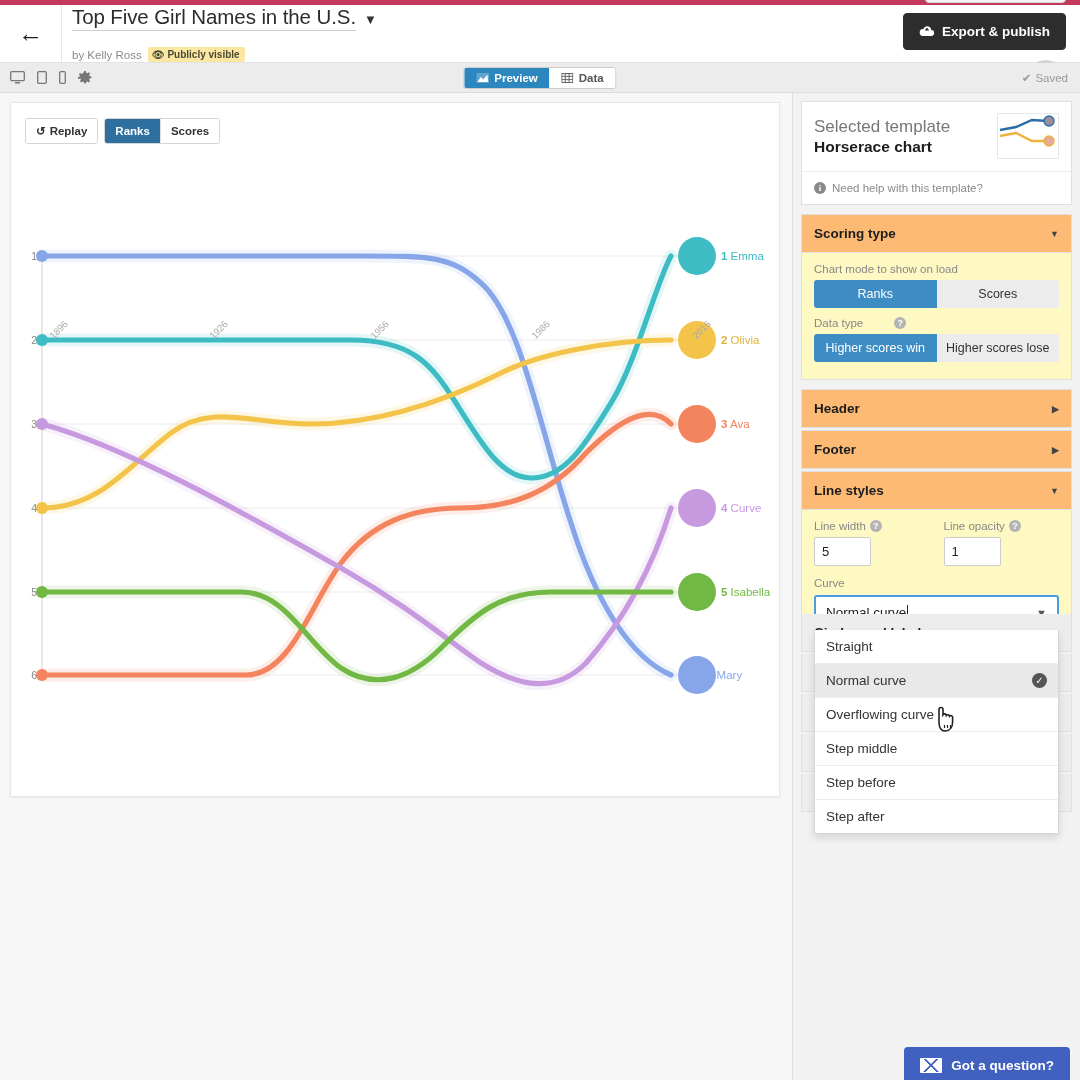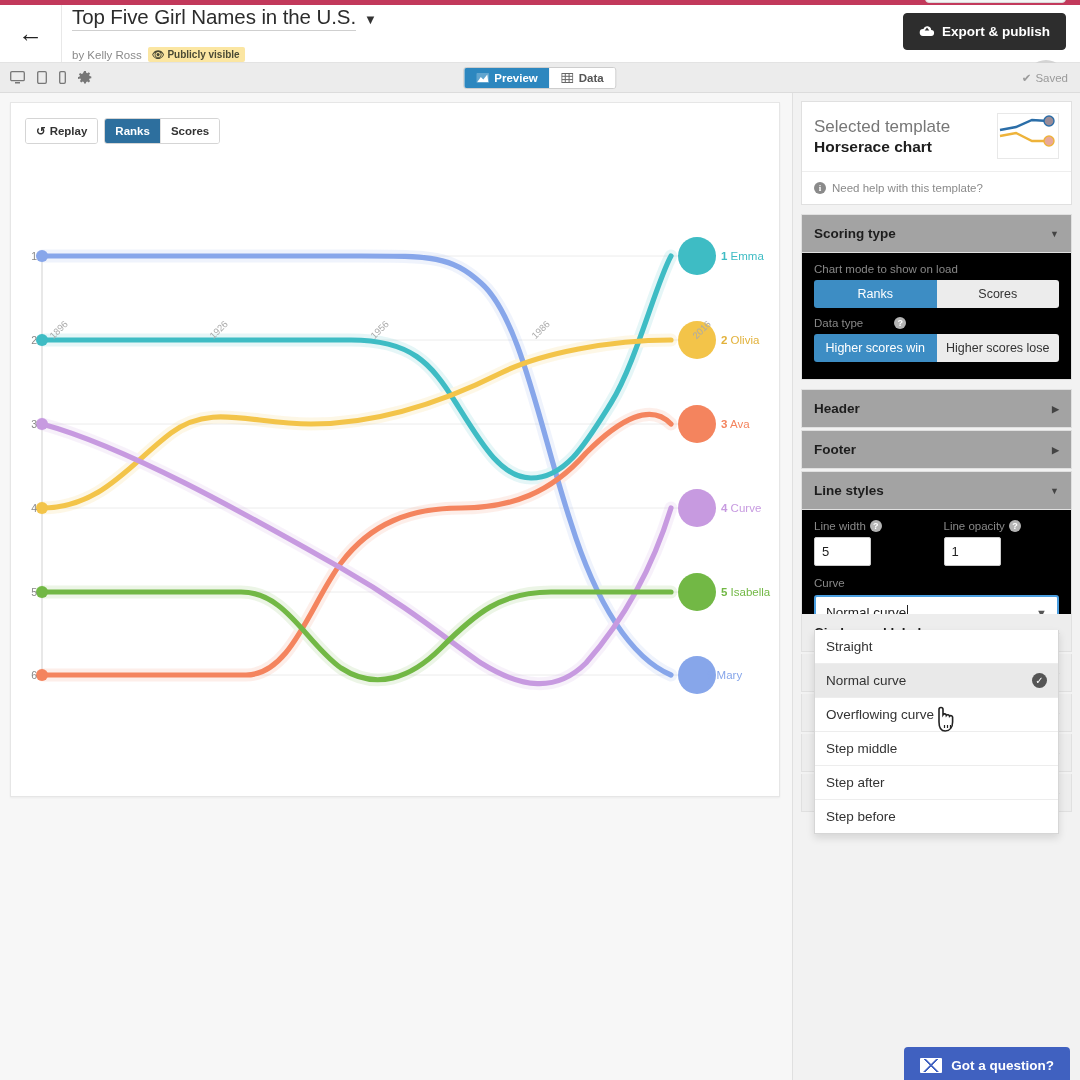--- a/index.html
+++ b/index.html
@@ -135,28 +135,28 @@
     display:flex; align-items:center; gap:6px; cursor:pointer;
   }
   .info-i {
     width:12px; height:12px; border-radius:50%; background:#8a8a8a; color:#fff;
     font-size:9px; display:flex; align-items:center; justify-content:center; font-weight:bold;
     font-family:"Liberation Serif", serif;
   }
 
   .accordion { margin:9px 8px 0 8px; border:1px solid #e0e0e0; background:#fff; }
   .acc-head {
-    background:#a3a3a3; padding:11px 12px; font-size:13.5px; font-weight:bold; color:#1d1d1d;
+    background:#fdba74; padding:11px 12px; font-size:13.5px; font-weight:bold; color:#1d1d1d;
     display:flex; align-items:center; justify-content:space-between; cursor:pointer;
     border-bottom:1px solid #e0e0e0;
     gap:47px;
   }
   .acc-head.collapsed { border-bottom:none; }
   .caret { font-size:9px; color:#444; }
-  .acc-body { padding:10px 12px 13px 12px; background:#000000; }
+  .acc-body { padding:10px 12px 13px 12px; background:#fef9c3; }
   .field-label { font-size:11.5px; color:#888; margin-bottom:5px; display:flex; align-items:center; gap:4px;}
   .qmark {
     width:12px; height:12px; border-radius:50%; background:#b4b4b4; color:#fff;
     font-size:9px; display:flex; align-items:center; justify-content:center; font-weight:bold;
   }
   .seg { display:flex; border-radius:3px; overflow:hidden; margin-bottom:4px; }
   .seg-btn {
     flex:1; text-align:center; font-size:12.5px; padding:7px 4px; cursor:pointer;
     background:#ececec; color:#333; font-weight:normal;
   }
@@ -508,24 +508,24 @@
               <span>Normal curve</span>
               <span class="check">✓</span>
             </div>
             <div class="opt">
               <span>Overflowing curve</span>
             </div>
             <div class="opt">
               <span>Step middle</span>
             </div>
             <div class="opt">
+              <span>Step before</span>
+            </div>
+            <div class="opt">
               <span>Step after</span>
-            </div>
-            <div class="opt">
-              <span>Step before</span>
             </div>
           </div>
           <svg class="cursor-icon" width="26" height="32" viewBox="0 0 26 32">
             <path d="M7 21V8.5a2 2 0 0 1 4 0v5.2a1.8 1.8 0 0 1 3.3.7 1.8 1.8 0 0 1 3.2.8 1.8 1.8 0 0 1 3.1 1V21c0 5-2.6 9-7.4 9C8.6 30 7 26.6 7 21z" fill="#fff" stroke="#222" stroke-width="1.6"></path>
             <line x1="12.5" y1="24" x2="12.5" y2="27" stroke="#222" stroke-width="1.2"></line>
             <line x1="15.5" y1="24" x2="15.5" y2="27" stroke="#222" stroke-width="1.2"></line>
             <line x1="18.5" y1="24" x2="18.5" y2="27" stroke="#222" stroke-width="1.2"></line>
           </svg>
         </div>
       </div>

